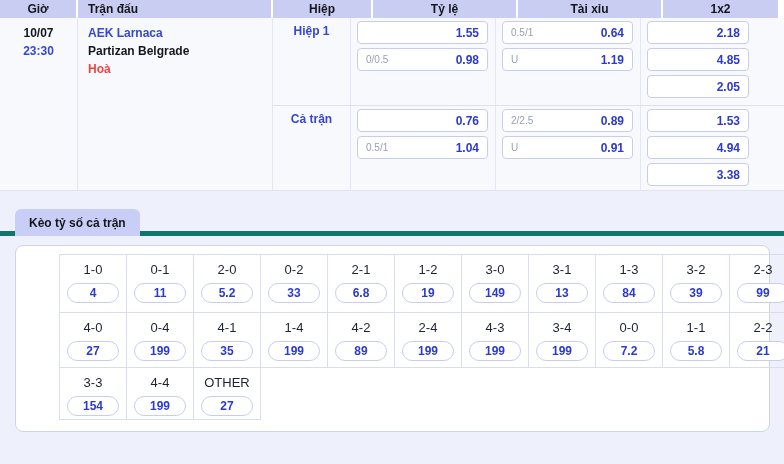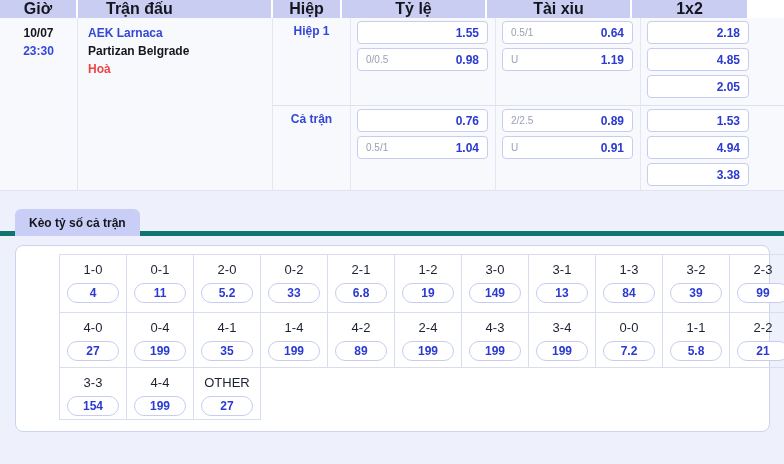--- a/index.html
+++ b/index.html
@@ -9,29 +9,29 @@
     background:#eef1fb;
     overflow:hidden;
     font-size:12px;
     color:#15161d;
   }
 
   
   .odds-table { width:784px; background:#f7f9fd; border-bottom:1px solid #e0e4f0; }
   .ot-header { display:flex; height:18px; background:#fff; }
   .ot-hcell {
-    background:#c8cdf1; font-weight:bold; font-size:16px; color:#15161d;
+    background:#c8cdf1; font-weight:bold; font-size:12px; color:#15161d;
     display:flex; align-items:center; justify-content:center;
     border-right:2px solid #fff; height:18px;
   }
   .ot-hcell:last-child { border-right:none; }
-  .ot-hcell.left { justify-content:flex-start; padding-left:28px; }
+  .ot-hcell.left { justify-content:flex-start; padding-left:10px; }
   .c-gio { width:78px; }
   .c-match { width:195px; }
-  .c-hiep { width:69px; }
+  .c-hiep { width:100px; }
   .c-rate { width:145px; }
   .c-ou { width:145px; }
   .c-1x2 { width:115px; }
 
   .ot-body { display:flex; height:172px; }
   .col-div { border-right:1px solid #e4e7f3; }
   .gio-cell { width:78px; padding-top:6px; text-align:center; line-height:18px; }
   .gio-date { font-weight:bold; color:#15161d; }
   .gio-time { font-weight:bold; color:#3447d6; }
   .match-cell { width:195px; padding:6px 0 0 10px; line-height:18px; }

